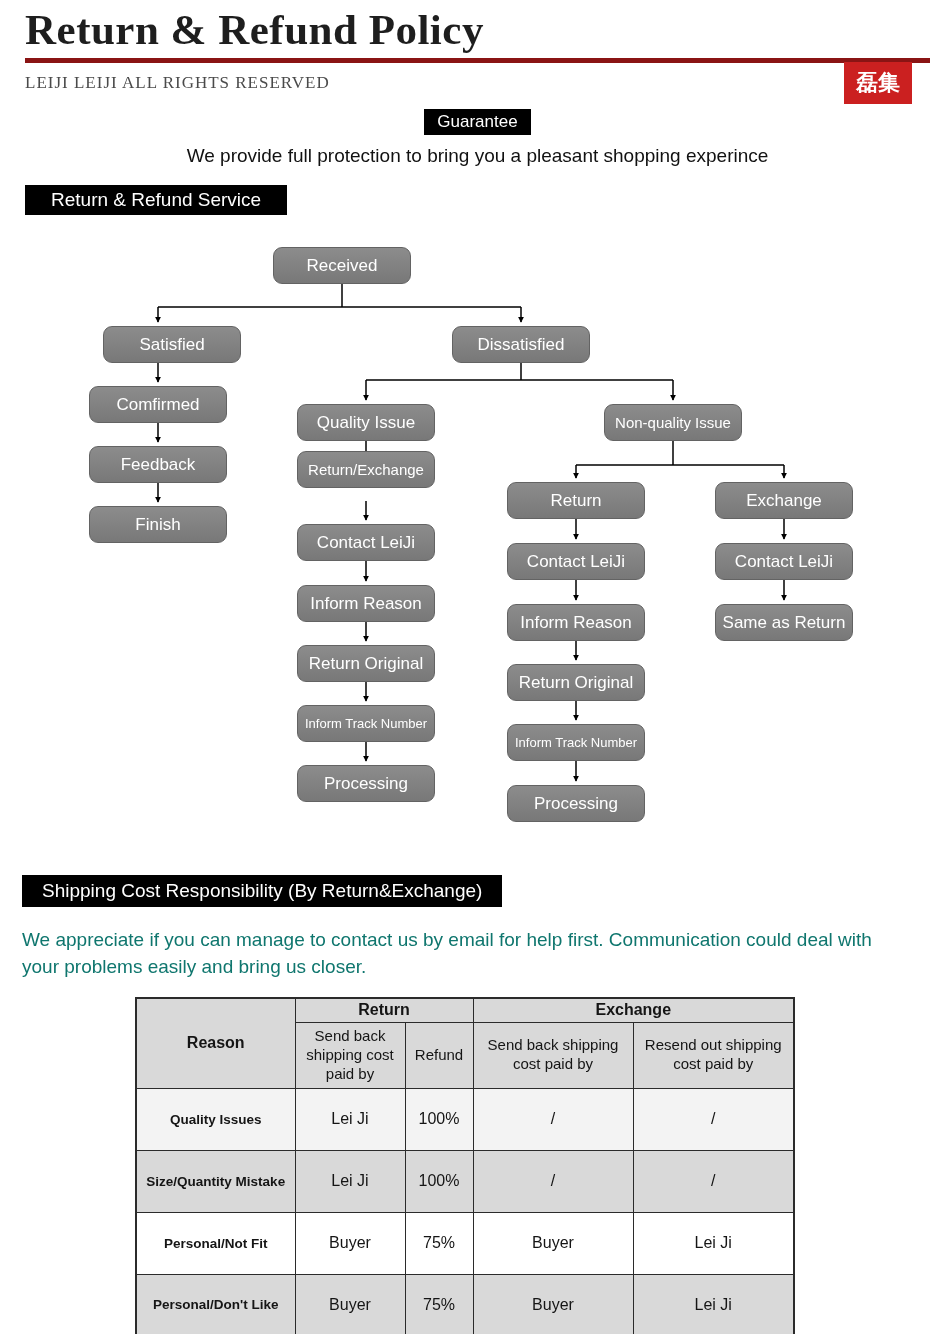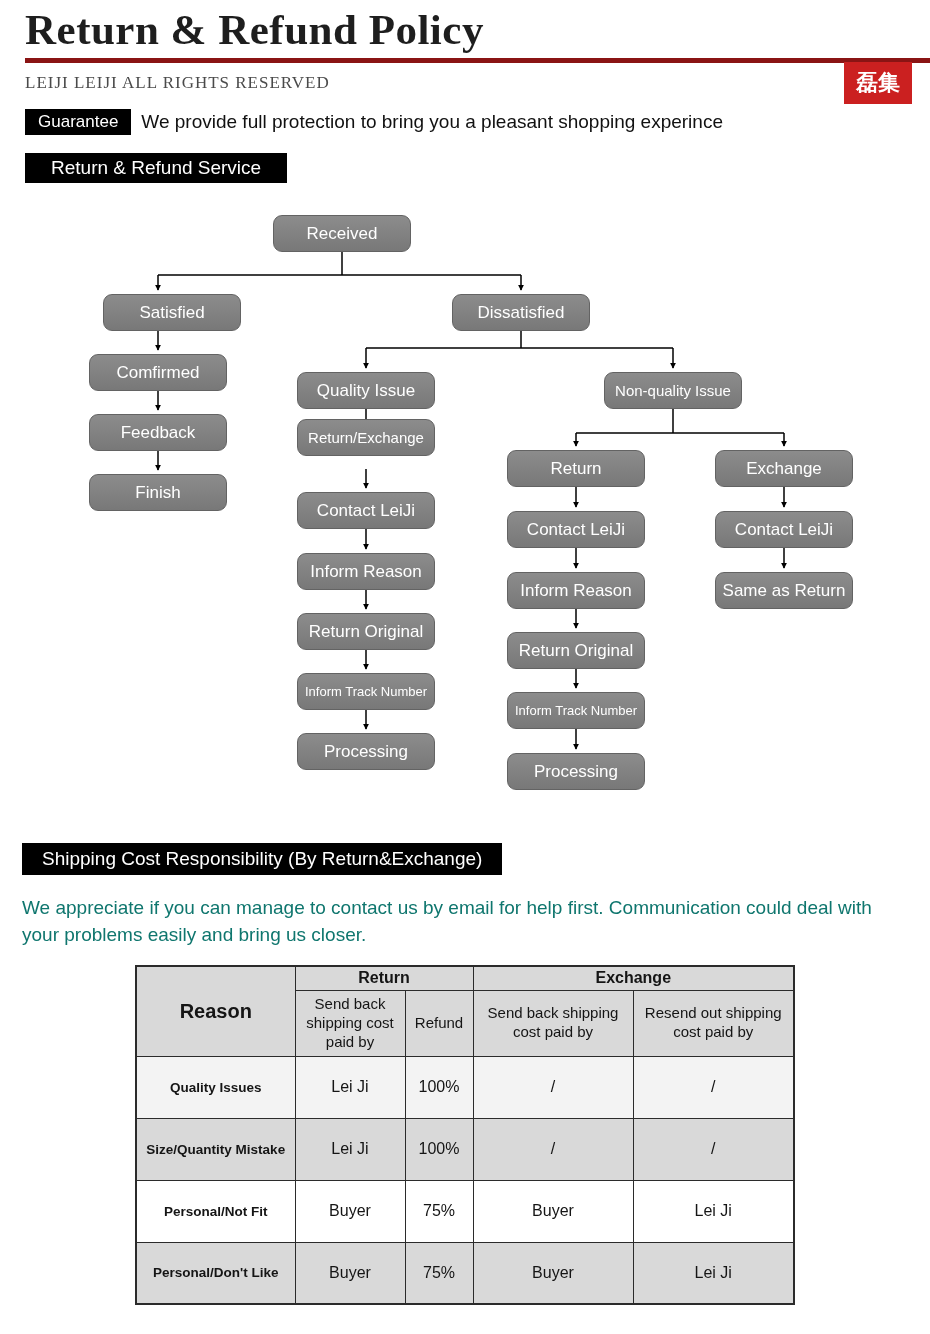--- a/index.html
+++ b/index.html
@@ -15,21 +15,21 @@
   .title-rule { margin:5px 0 0 25px; width:905px; height:5px; background:#8a1414; }
   .subtitle {
     margin:10px 0 0 25px; font-family:"Liberation Serif","DejaVu Serif",serif;
     font-size:17px; color:#4a4a4a; letter-spacing:1px;
   }
   .logo {
     position:absolute; top:62px; right:18px; width:68px; height:42px;
     background:#cb2020; color:#fff; display:flex; align-items:center; justify-content:center;
     font-weight:bold; font-size:22px; line-height:1;
   }
-  .guarantee-row { display:flex; align-items:center; margin:16px 0 0 25px; gap:10px; }
+  .guarantee-row { display:flex; align-items:center; margin:16px 0 0 25px; gap:10px;flex-direction:column; }
   .badge {
     display:inline-block; background:#000; color:#fff; padding:3px 13px; font-size:17px;
     white-space:nowrap;
   }
   .guarantee-text { font-size:19px; color:#111; }
   .service-badge { margin:18px 0 0 25px; font-size:19px; padding:4px 26px; }
   .flowchart { position:relative; height:595px; margin-top:20px;text-align:center; }
   .flowchart svg { position:absolute; left:0; top:0; }
   .node {
     position:absolute; width:138px; height:37px;
@@ -42,21 +42,21 @@
   .node.mid { font-size:15px; }
   .shipping-badge { margin:45px 0 0 22px; font-size:19px; padding:5px 20px; }
   .shipping-note { margin:20px 25px 0 22px; max-width:883px; font-size:19px; line-height:1.42; color:#0f766e; }
   table.cost {
     margin:16px 0 0 135px; border-collapse:collapse; border:2px solid #2b2b2b;
     table-layout:fixed; width:658px;
   }
   table.cost td { border:1px solid #2b2b2b; text-align:center; vertical-align:middle; padding:0 5px; }
   .th-group { font-weight:bold; font-size:16px; height:24px; background:#d9d9d9; }
   .th-sub { font-weight:normal; font-size:15px; line-height:1.25; height:66px; background:#d9d9d9; }
-  .th-reason { font-weight:bold; font-size:20px; background:#d9d9d9; }
+  .th-reason { font-weight:bold; font-size:16px; background:#d9d9d9; }
   .td-reason { font-weight:bold; font-size:13.5px; }
   .td-val { font-size:16px; }
   tr.body-row { height:62px; }
   tr.r1 { background:#f3f3f3; }
   tr.r2 { background:#d9d9d9; }
   tr.r3 { background:#ffffff; }
   tr.r4 { background:#d9d9d9; }
 </style>
 </head>
 <body>

